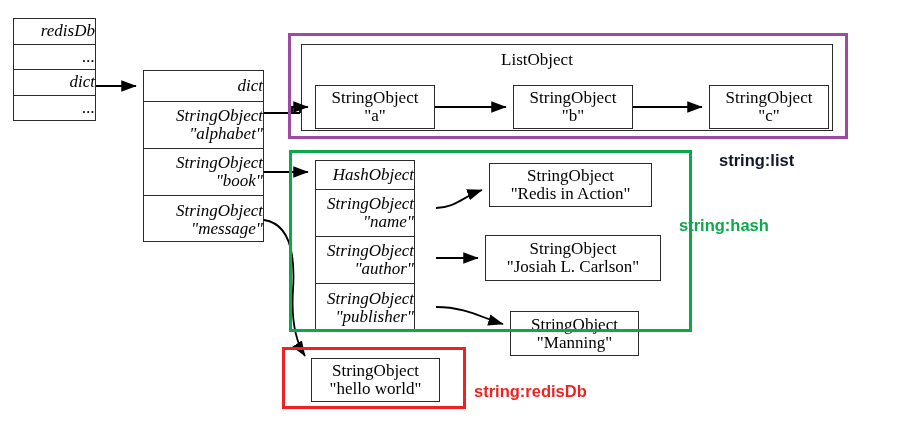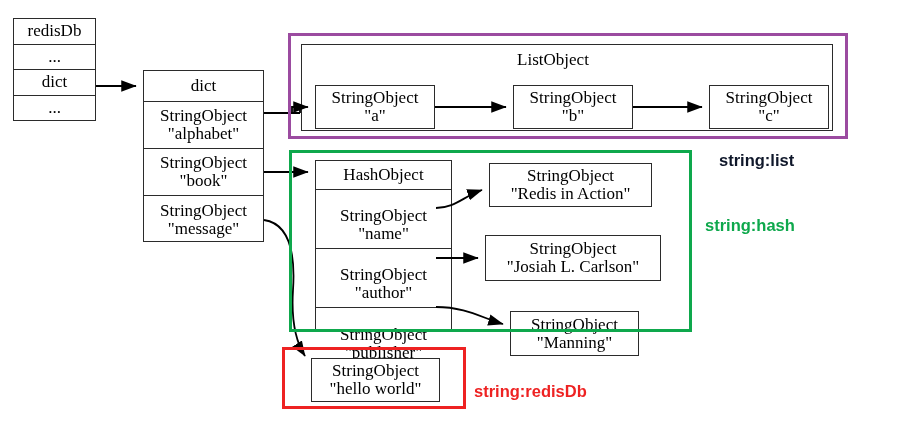--- a/index.html
+++ b/index.html
@@ -45,28 +45,29 @@
     background: #ffffff;
     display: flex;
     flex-direction: column;
     z-index: 5;
   }
   .table .row {
     box-sizing: border-box;
     flex: 1 1 auto;
     display: flex;
     flex-direction: column;
-    align-items: center;
+    align-items: flex-end;
     justify-content: center;
     text-align: center;
     font-size: 17px;
     line-height: 1.04;
     color: #000000;
     border-bottom: 1.5px solid #2b2b2b;
     white-space: nowrap;
+    font-style: italic;
   }
   .table .row:last-child { border-bottom: none; }
   .table .row .ln { display: block; }
 
   
   .frame {
     position: absolute;
     box-sizing: border-box;
     background: transparent;
     z-index: 2;
@@ -110,21 +111,21 @@
 </head>
 <body>
 
 <div id="canvas">
 
   <div class="group" id="grp-list" style="left:288px; top:33px; width:560px; height:106px; border:3px solid #9B4BA0;"></div>
   <div class="group" id="grp-hash" style="left:289px; top:150px; width:403px; height:182px; border:3px solid #0EA84C;"></div>
   <div class="group" id="grp-string" style="left:282px; top:347px; width:184px; height:62px; border:3px solid #EE2222;"></div>
 
   <div class="grp-label" style="left:719px; top:151px; color:#0f172a;">string:list</div>
-  <div class="grp-label" style="left:705px; top:216px; color:#0EA84C;">string:hash</div>
+  <div class="grp-label" style="left:679px; top:216px; color:#0EA84C;">string:hash</div>
   <div class="grp-label" style="left:474px; top:382px; color:#EE2222;">string:redisDb</div>
 
   <div class="table" id="redisdb-table" style="left:13px; top:18px; width:83px; height:103px;">
     <div class="row">
       <span class="ln">redisDb</span>
     </div>
     <div class="row">
       <span class="ln">...</span>
     </div>
     <div class="row">
@@ -147,36 +148,36 @@
       <span class="ln">StringObject</span>
       <span class="ln">"book"</span>
     </div>
     <div class="row" style="flex:0 0 47px;">
       <span class="ln">StringObject</span>
       <span class="ln">"message"</span>
     </div>
   </div>
 
   <div class="frame plain" id="listobject-frame" style="left:301px; top:44px; width:532px; height:87px;"></div>
-  <div class="frame-title" style="left:317px; top:50px; width:472px;">ListObject</div>
+  <div class="frame-title" style="left:301px; top:50px; width:472px;">ListObject</div>
 
   <div class="node" style="left:315px; top:85px; width:120px; height:44px;">
     <span class="ln">StringObject</span>
     <span class="ln">"a"</span>
   </div>
   <div class="node" style="left:513px; top:85px; width:120px; height:44px;">
     <span class="ln">StringObject</span>
     <span class="ln">"b"</span>
   </div>
   <div class="node" style="left:709px; top:85px; width:120px; height:44px;">
     <span class="ln">StringObject</span>
     <span class="ln">"c"</span>
   </div>
 
-  <div class="table" id="hashobject-table" style="left:315px; top:160px; width:137px; height:170px;gap:12px;">
+  <div class="table" id="hashobject-table" style="left:315px; top:160px; width:100px; height:170px;">
     <div class="row" style="flex:0 0 29px;">
       <span class="ln">HashObject</span>
     </div>
     <div class="row" style="flex:0 0 47px;">
       <span class="ln">StringObject</span>
       <span class="ln">"name"</span>
     </div>
     <div class="row" style="flex:0 0 47px;">
       <span class="ln">StringObject</span>
       <span class="ln">"author"</span>

